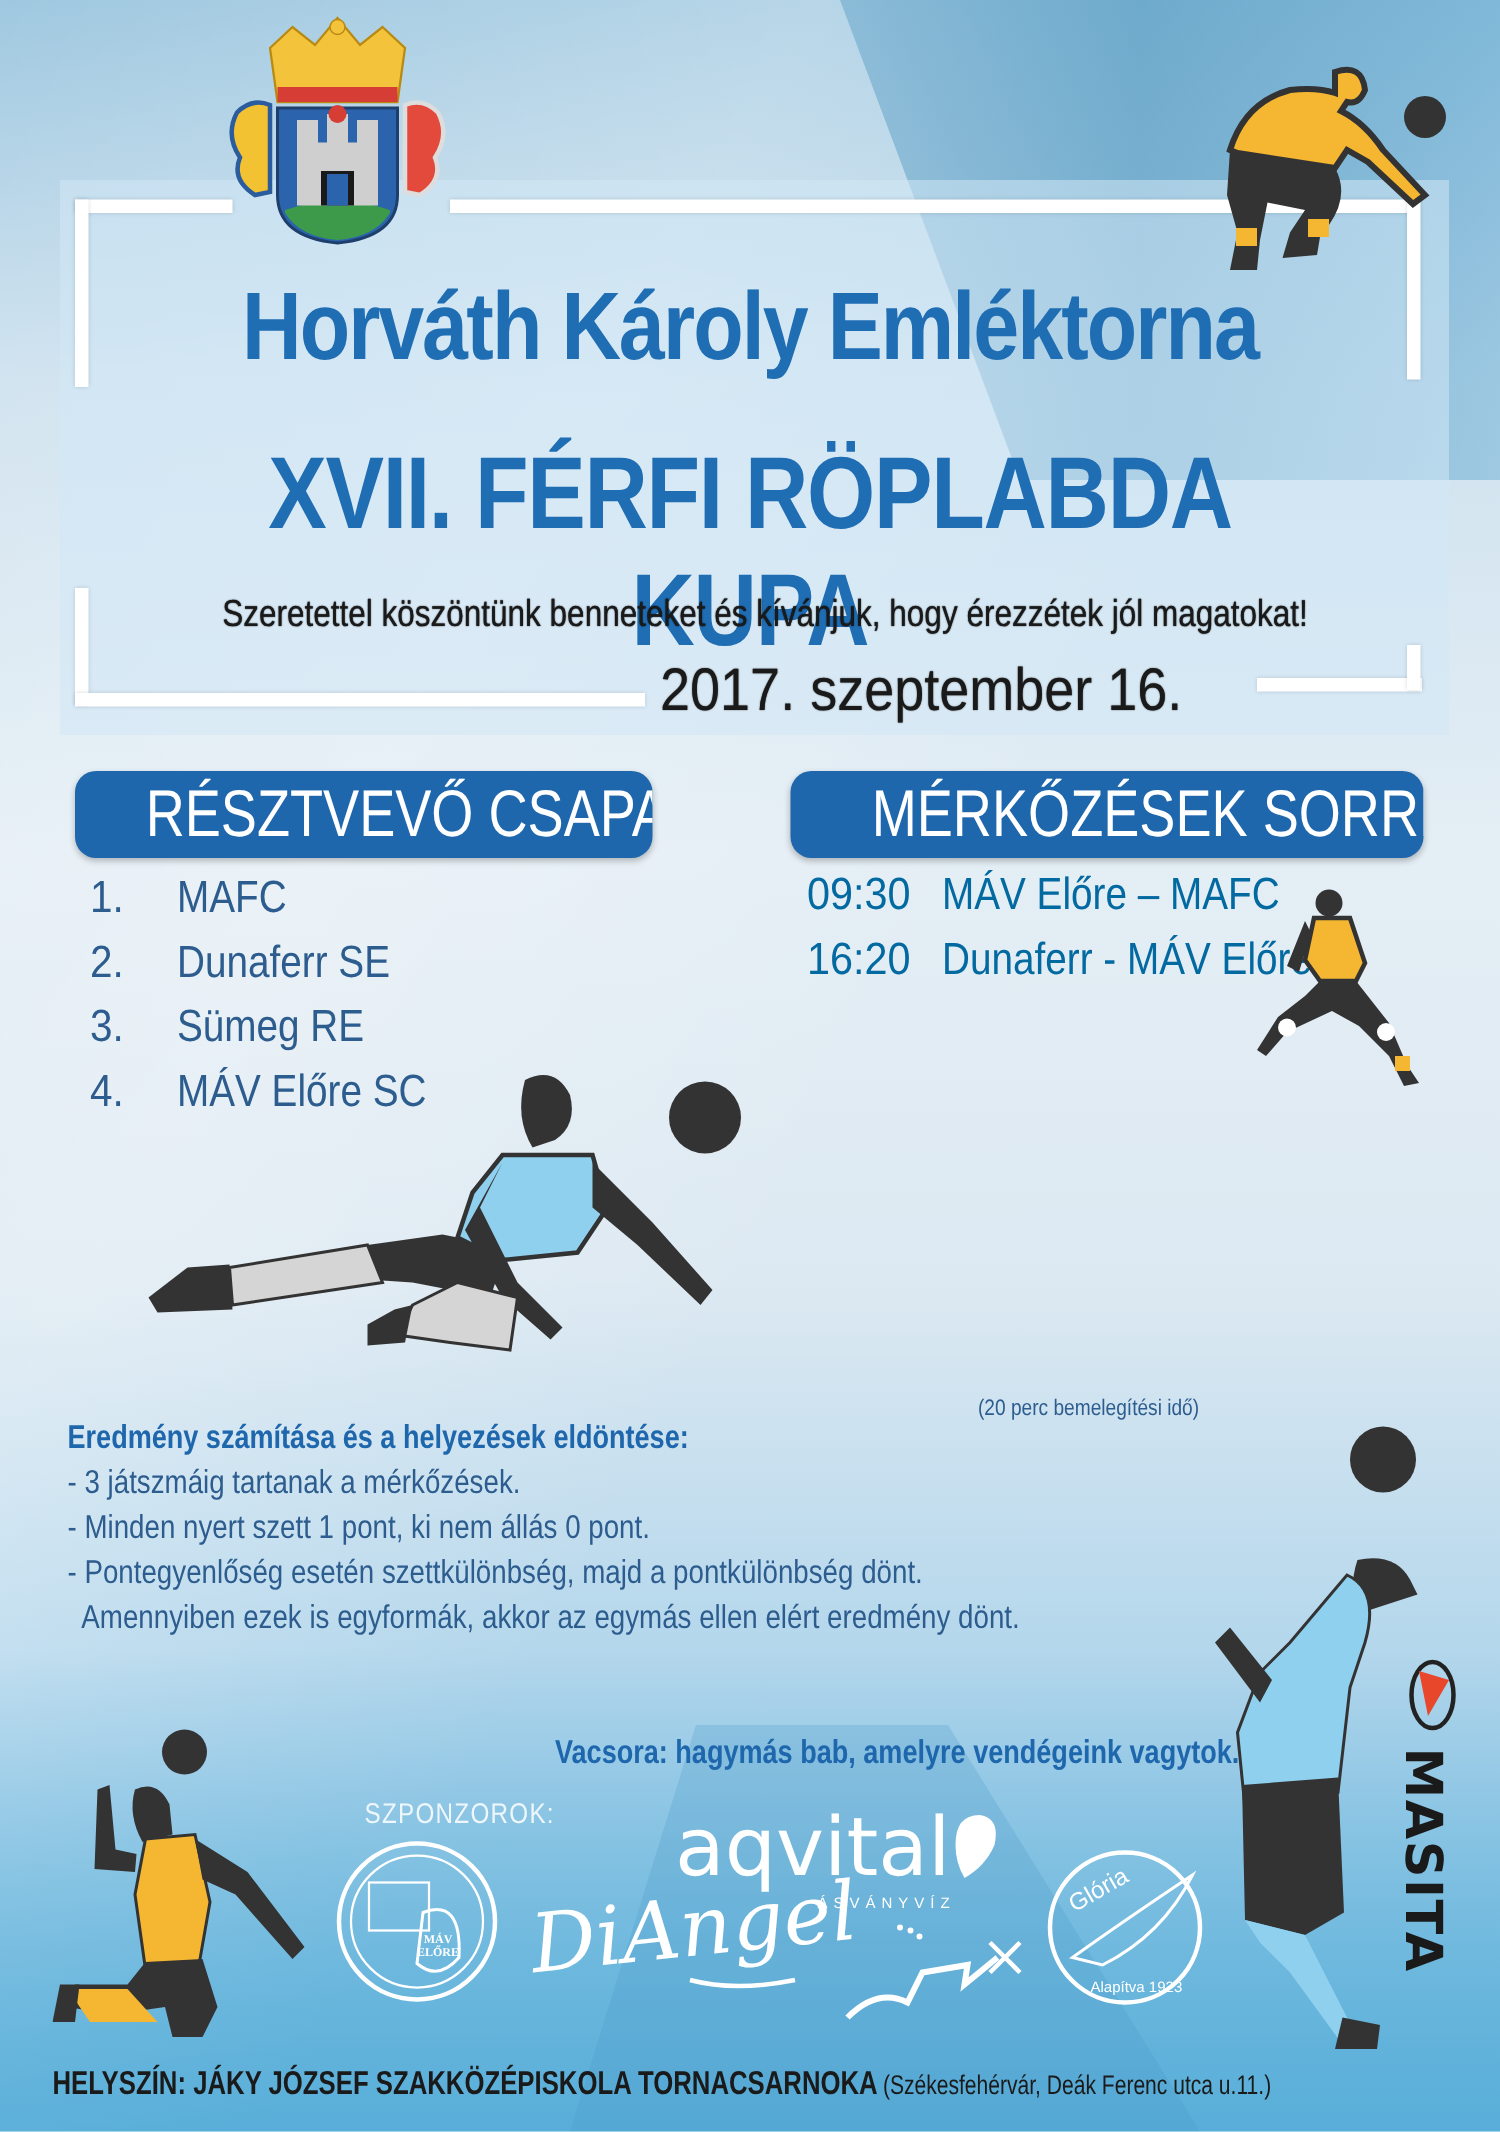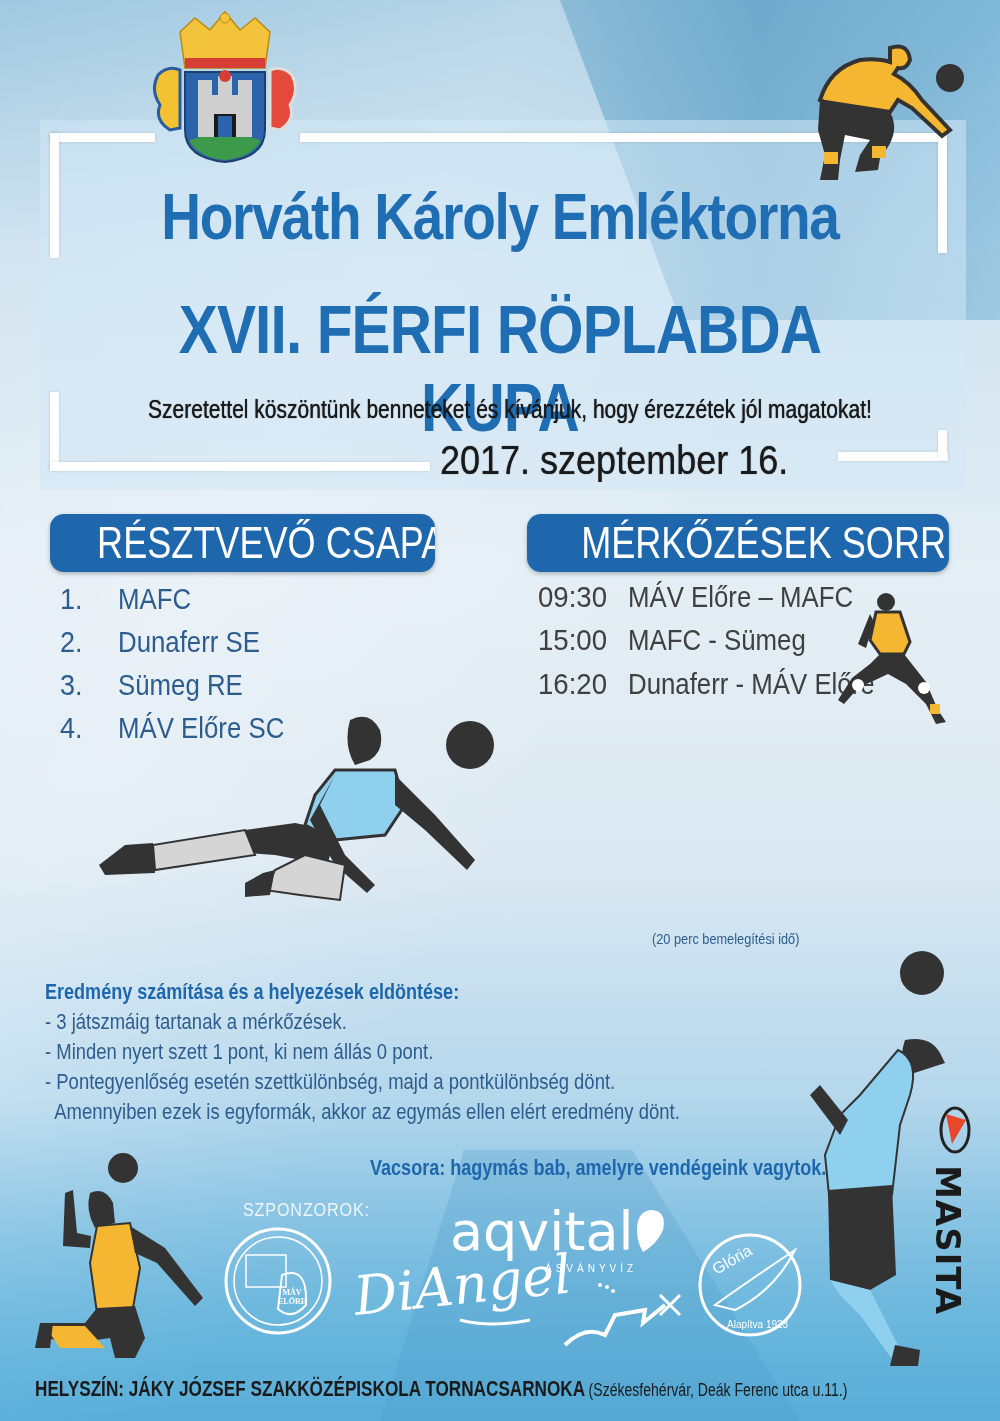--- a/index.html
+++ b/index.html
@@ -54,27 +54,27 @@
   .pill span { display: inline-block; transform: scaleX(0.82); transform-origin: center; }
   .pill-teams { left: 50px; top: 514px; width: 385px; }
   .pill-sched { left: 527px; top: 514px; width: 422px; }
 
   .teams { position: absolute; left: 60px; top: 582px; }
   .team-row { height: 43px; font-size: 30px; color: #2d5d8e; display: flex; }
   .team-row .num { width: 58px; transform: scaleX(0.9); transform-origin: left; }
   .team-row .name { transform: scaleX(0.86); transform-origin: left; white-space: nowrap; }
 
   .sched { position: absolute; left: 538px; top: 580px; }
-  .sched-row { height: 43.4px; font-size: 30px; color: #404040; display: flex; white-space: nowrap; }
+  .sched-row { height: 43.4px; font-size: 30px; color: #0369a1; display: flex; white-space: nowrap; }
   .sched-row .time { width: 90px; transform: scaleX(0.92); transform-origin: left; }
   .sched-row .match { transform: scaleX(0.86); transform-origin: left; }
   .warmup { position: absolute; left: 652px; top: 930px; font-size: 15px; color: #2d5d8e;
     transform: scaleX(0.85); transform-origin: left; white-space: nowrap; }
 
-  .rules { position: absolute; left: 45px; top: 979px; }
+  .rules { position: absolute; left: 45px; top: 945px; }
   .rules-title { font-size: 22px; font-weight: bold; color: #1f67ad; transform: scaleX(0.82);
     transform-origin: left; white-space: nowrap; margin-bottom: 4px; }
   .rules-line { font-size: 22px; color: #2d5d8e; height: 30px; transform: scaleX(0.84);
     transform-origin: left; white-space: nowrap; }
   .dinner { position: absolute; left: 370px; top: 1155px; font-size: 22px; font-weight: bold;
     color: #1f67ad; transform: scaleX(0.82); transform-origin: left; white-space: nowrap; }
 
   .sponsors-label { position: absolute; left: 243px; top: 1199px; font-size: 19px;
     color: rgba(255,255,255,0.85); transform: scaleX(0.85); transform-origin: left; letter-spacing: 1px; }
   .sponsor { position: absolute; }
@@ -160,24 +160,20 @@
       <span class="name">MÁV Előre SC</span>
     </div>
 </div>
 
 <div class="sched">
   <div class="sched-row">
       <span class="time">09:30</span>
       <span class="match">MÁV Előre – MAFC</span>
     </div>
   <div class="sched-row">
-      <span class="time">15:00</span>
-      <span class="match">MAFC - Sümeg</span>
-    </div>
-  <div class="sched-row">
       <span class="time">16:20</span>
       <span class="match">Dunaferr - MÁV Előre</span>
     </div>
 </div>
 <div class="warmup">(20 perc bemelegítési idő)</div>
 
 <svg class="figure" style="left:838px;top:592px;width:120px;height:140px;" viewBox="0 0 120 140">
   <circle cx="48" cy="10" r="9" fill="#333"></circle>
   <path d="M38 20 L62 20 L72 50 L66 62 L42 62 L32 48Z" fill="#f5b731" stroke="#333" stroke-width="3"></path>
   <path d="M32 22 L20 52 L40 62 L28 56 L36 30Z" fill="#333"></path>

